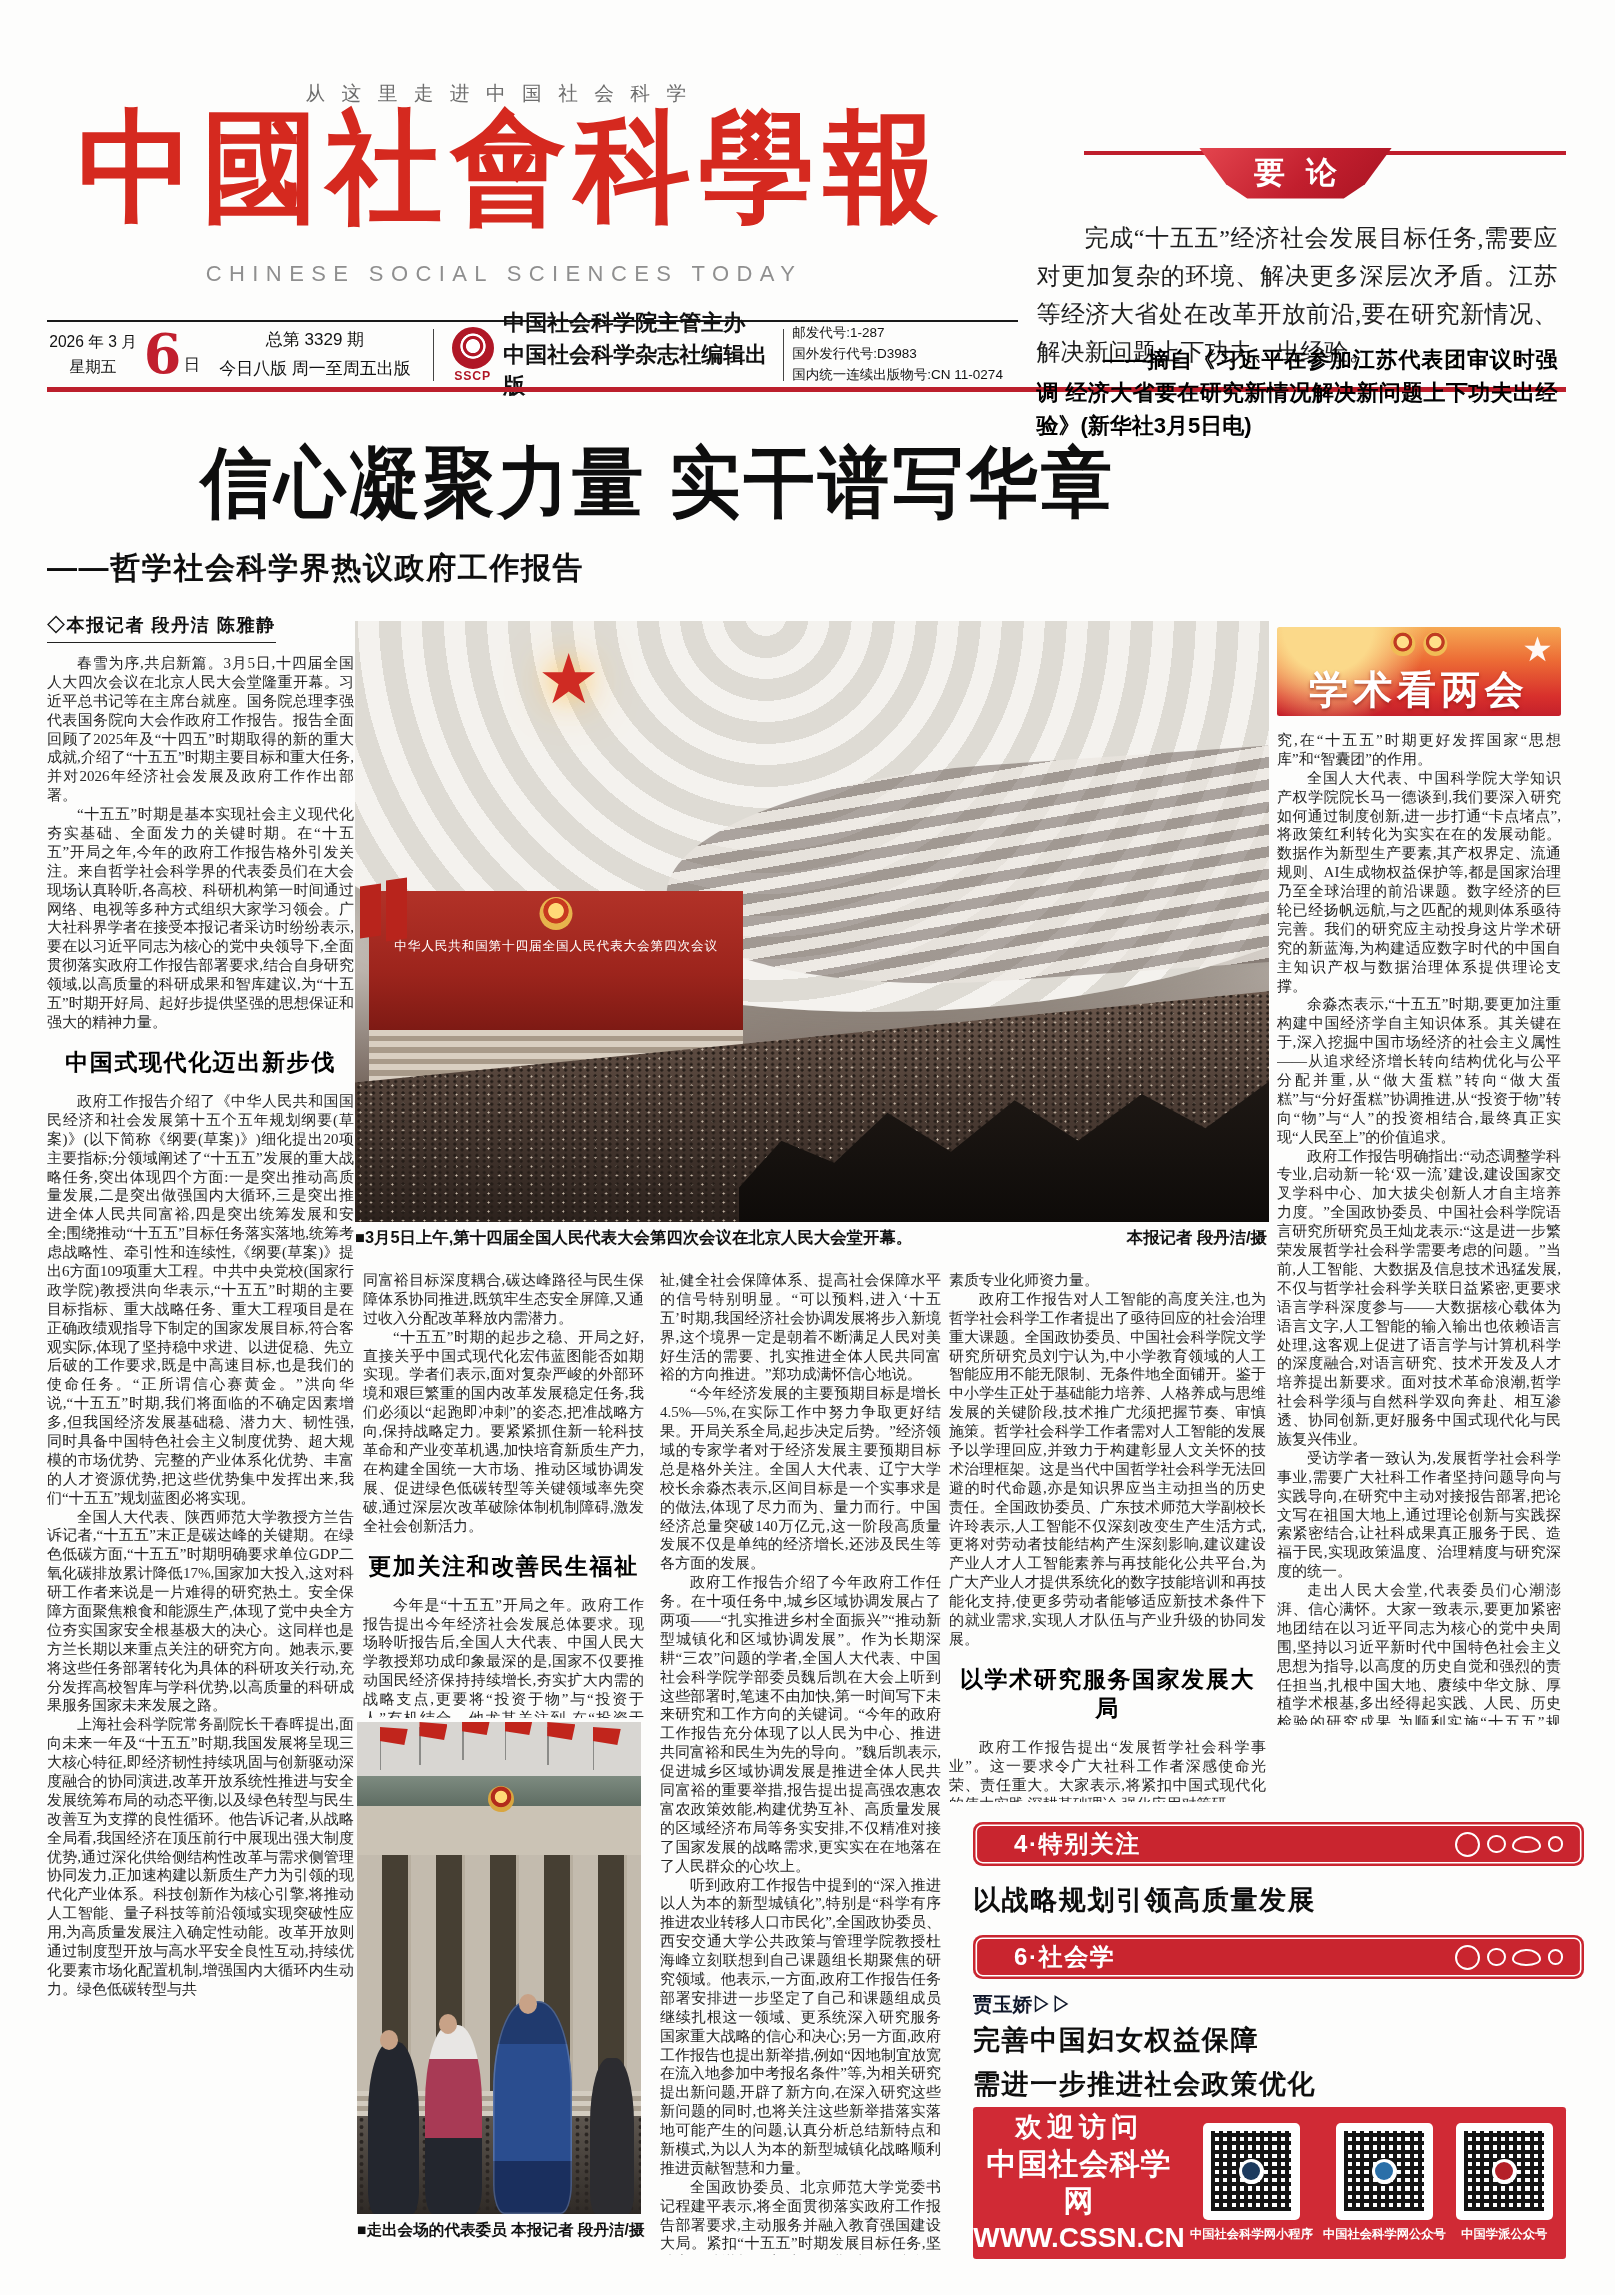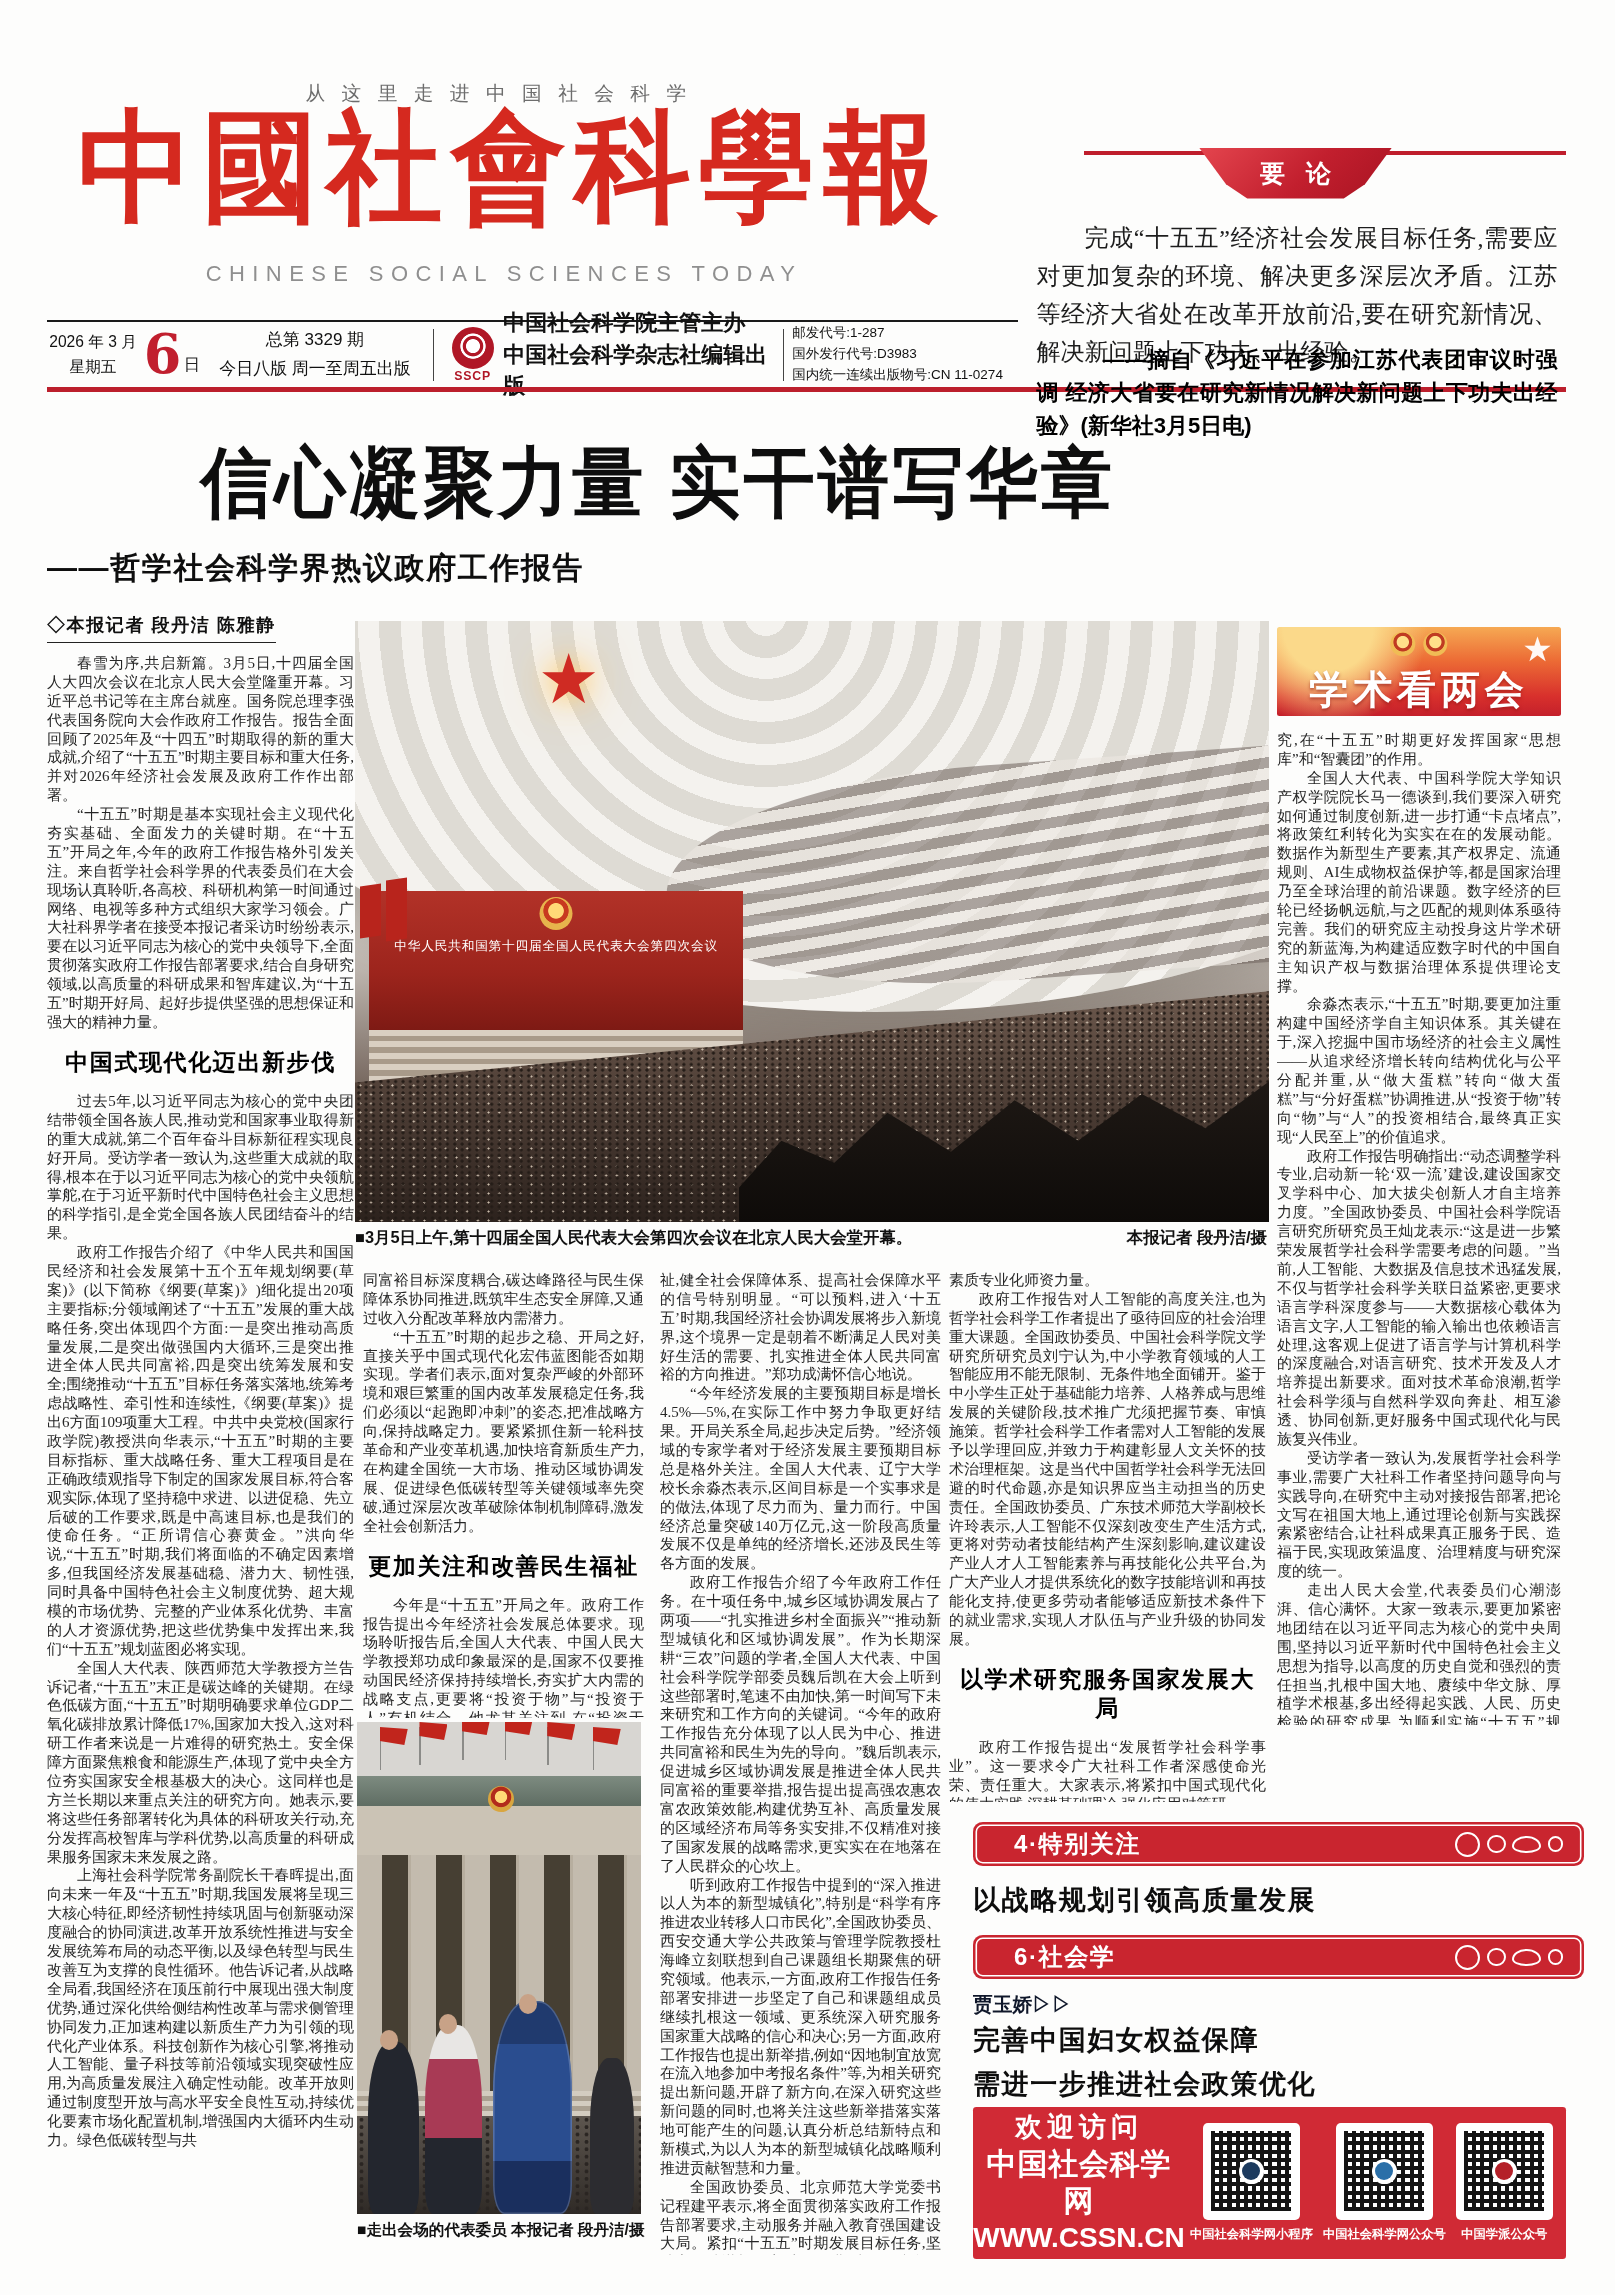--- a/index.html
+++ b/index.html
@@ -35,21 +35,21 @@
             font-family:"Liberation Serif",serif;}
   .info-codes{flex:1;font-size:13.5px;line-height:1.55;color:#111;}
 
   
   .yaolun{left:1025px;top:123px;width:541px;height:261px;}
   .yl-bannerline{position:absolute;left:59px;top:28px;right:0;height:4.1px;background:#bf1e2c;}
   .yl-ribbon{position:absolute;left:174px;top:24.6px;width:193px;height:51px;
      background:linear-gradient(135deg,#e4454e 0%,#c21f2e 55%,#a81322 100%);
      clip-path:polygon(0 0,100% 0,86% 72%,75% 100%,25% 100%,14% 72%);
      display:flex;align-items:center;justify-content:center;}
-  .yl-ribbon span{color:#fff;font-size:25px;font-weight:bold;letter-spacing:21px;text-indent:21px;text-align:center;}
+  .yl-ribbon span{color:#fff;font-size:31px;font-weight:bold;letter-spacing:21px;text-indent:21px;text-align:center;}
   .yl-body{position:absolute;left:11.5px;top:97px;width:521px;font-size:24px;line-height:1.58;
      text-align:justify;text-indent:2em;color:#1d1d1d;}
   .yl-attr{position:absolute;left:11.5px;top:220px;width:521px;font-family:"Liberation Sans",sans-serif;
      font-size:22px;font-weight:bold;line-height:1.5;text-align:justify;text-indent:3em;color:#000000;}
 
   
   .headline-main{left:47px;top:436px;width:1222px;text-align:center;font-family:"Liberation Sans",sans-serif;
      font-size:71px;font-weight:900;letter-spacing:3.3px;color:#0e0e0e;transform:scaleY(1.08);}
   .headline-sub{left:47px;top:548px;width:1222px;text-align:left;font-family:"Liberation Sans",sans-serif;
      font-size:30px;font-weight:bold;color:#0e0e0e;letter-spacing:1.6px;}
@@ -223,21 +223,20 @@
   <div class="abs headline-sub">——哲学社会科学界热议政府工作报告</div>
   <div class="abs byline"><span>◇本报记者  段丹洁  陈雅静</span></div>
 
   <div class="abs col col1">
     <div>
         <p>春雪为序,共启新篇。3月5日,十四届全国人大四次会议在北京人民大会堂隆重开幕。习近平总书记等在主席台就座。国务院总理李强代表国务院向大会作政府工作报告。报告全面回顾了2025年及“十四五”时期取得的新的重大成就,介绍了“十五五”时期主要目标和重大任务,并对2026年经济社会发展及政府工作作出部署。</p>
         <p>“十五五”时期是基本实现社会主义现代化夯实基础、全面发力的关键时期。在“十五五”开局之年,今年的政府工作报告格外引发关注。来自哲学社会科学界的代表委员们在大会现场认真聆听,各高校、科研机构第一时间通过网络、电视等多种方式组织大家学习领会。广大社科界学者在接受本报记者采访时纷纷表示,要在以习近平同志为核心的党中央领导下,全面贯彻落实政府工作报告部署要求,结合自身研究领域,以高质量的科研成果和智库建议,为“十五五”时期开好局、起好步提供坚强的思想保证和强大的精神力量。</p>
       </div>
     <h3>中国式现代化迈出新步伐</h3>
     <div>
-        <p>过去5年,以习近平同志为核心的党中央团结带领全国各族人民,推动党和国家事业取得新的重大成就,第二个百年奋斗目标新征程实现良好开局。受访学者一致认为,这些重大成就的取得,根本在于以习近平同志为核心的党中央领航掌舵,在于习近平新时代中国特色社会主义思想的科学指引,是全党全国各族人民团结奋斗的结果。</p>
         <p>政府工作报告介绍了《中华人民共和国国民经济和社会发展第十五个五年规划纲要(草案)》(以下简称《纲要(草案)》)细化提出20项主要指标;分领域阐述了“十五五”发展的重大战略任务,突出体现四个方面:一是突出推动高质量发展,二是突出做强国内大循环,三是突出推进全体人民共同富裕,四是突出统筹发展和安全;围绕推动“十五五”目标任务落实落地,统筹考虑战略性、牵引性和连续性,《纲要(草案)》提出6方面109项重大工程。中共中央党校(国家行政学院)教授洪向华表示,“十五五”时期的主要目标指标、重大战略任务、重大工程项目是在正确政绩观指导下制定的国家发展目标,符合客观实际,体现了坚持稳中求进、以进促稳、先立后破的工作要求,既是中高速目标,也是我们的使命任务。“正所谓信心赛黄金。”洪向华说,“十五五”时期,我们将面临的不确定因素增多,但我国经济发展基础稳、潜力大、韧性强,同时具备中国特色社会主义制度优势、超大规模的市场优势、完整的产业体系化优势、丰富的人才资源优势,把这些优势集中发挥出来,我们“十五五”规划蓝图必将实现。</p>
         <p>全国人大代表、陕西师范大学教授方兰告诉记者,“十五五”末正是碳达峰的关键期。在绿色低碳方面,“十五五”时期明确要求单位GDP二氧化碳排放累计降低17%,国家加大投入,这对科研工作者来说是一片难得的研究热土。安全保障方面聚焦粮食和能源生产,体现了党中央全方位夯实国家安全根基极大的决心。这同样也是方兰长期以来重点关注的研究方向。她表示,要将这些任务部署转化为具体的科研攻关行动,充分发挥高校智库与学科优势,以高质量的科研成果服务国家未来发展之路。</p>
         <p>上海社会科学院常务副院长干春晖提出,面向未来一年及“十五五”时期,我国发展将呈现三大核心特征,即经济韧性持续巩固与创新驱动深度融合的协同演进,改革开放系统性推进与安全发展统筹布局的动态平衡,以及绿色转型与民生改善互为支撑的良性循环。他告诉记者,从战略全局看,我国经济在顶压前行中展现出强大制度优势,通过深化供给侧结构性改革与需求侧管理协同发力,正加速构建以新质生产力为引领的现代化产业体系。科技创新作为核心引擎,将推动人工智能、量子科技等前沿领域实现突破性应用,为高质量发展注入确定性动能。改革开放则通过制度型开放与高水平安全良性互动,持续优化要素市场化配置机制,增强国内大循环内生动力。绿色低碳转型与共</p>
       </div>
   </div>
 
   <div class="abs photo-main">
     <div class="dome"></div>
     <div class="dome-star">★</div>
     <div class="gallery"></div>

